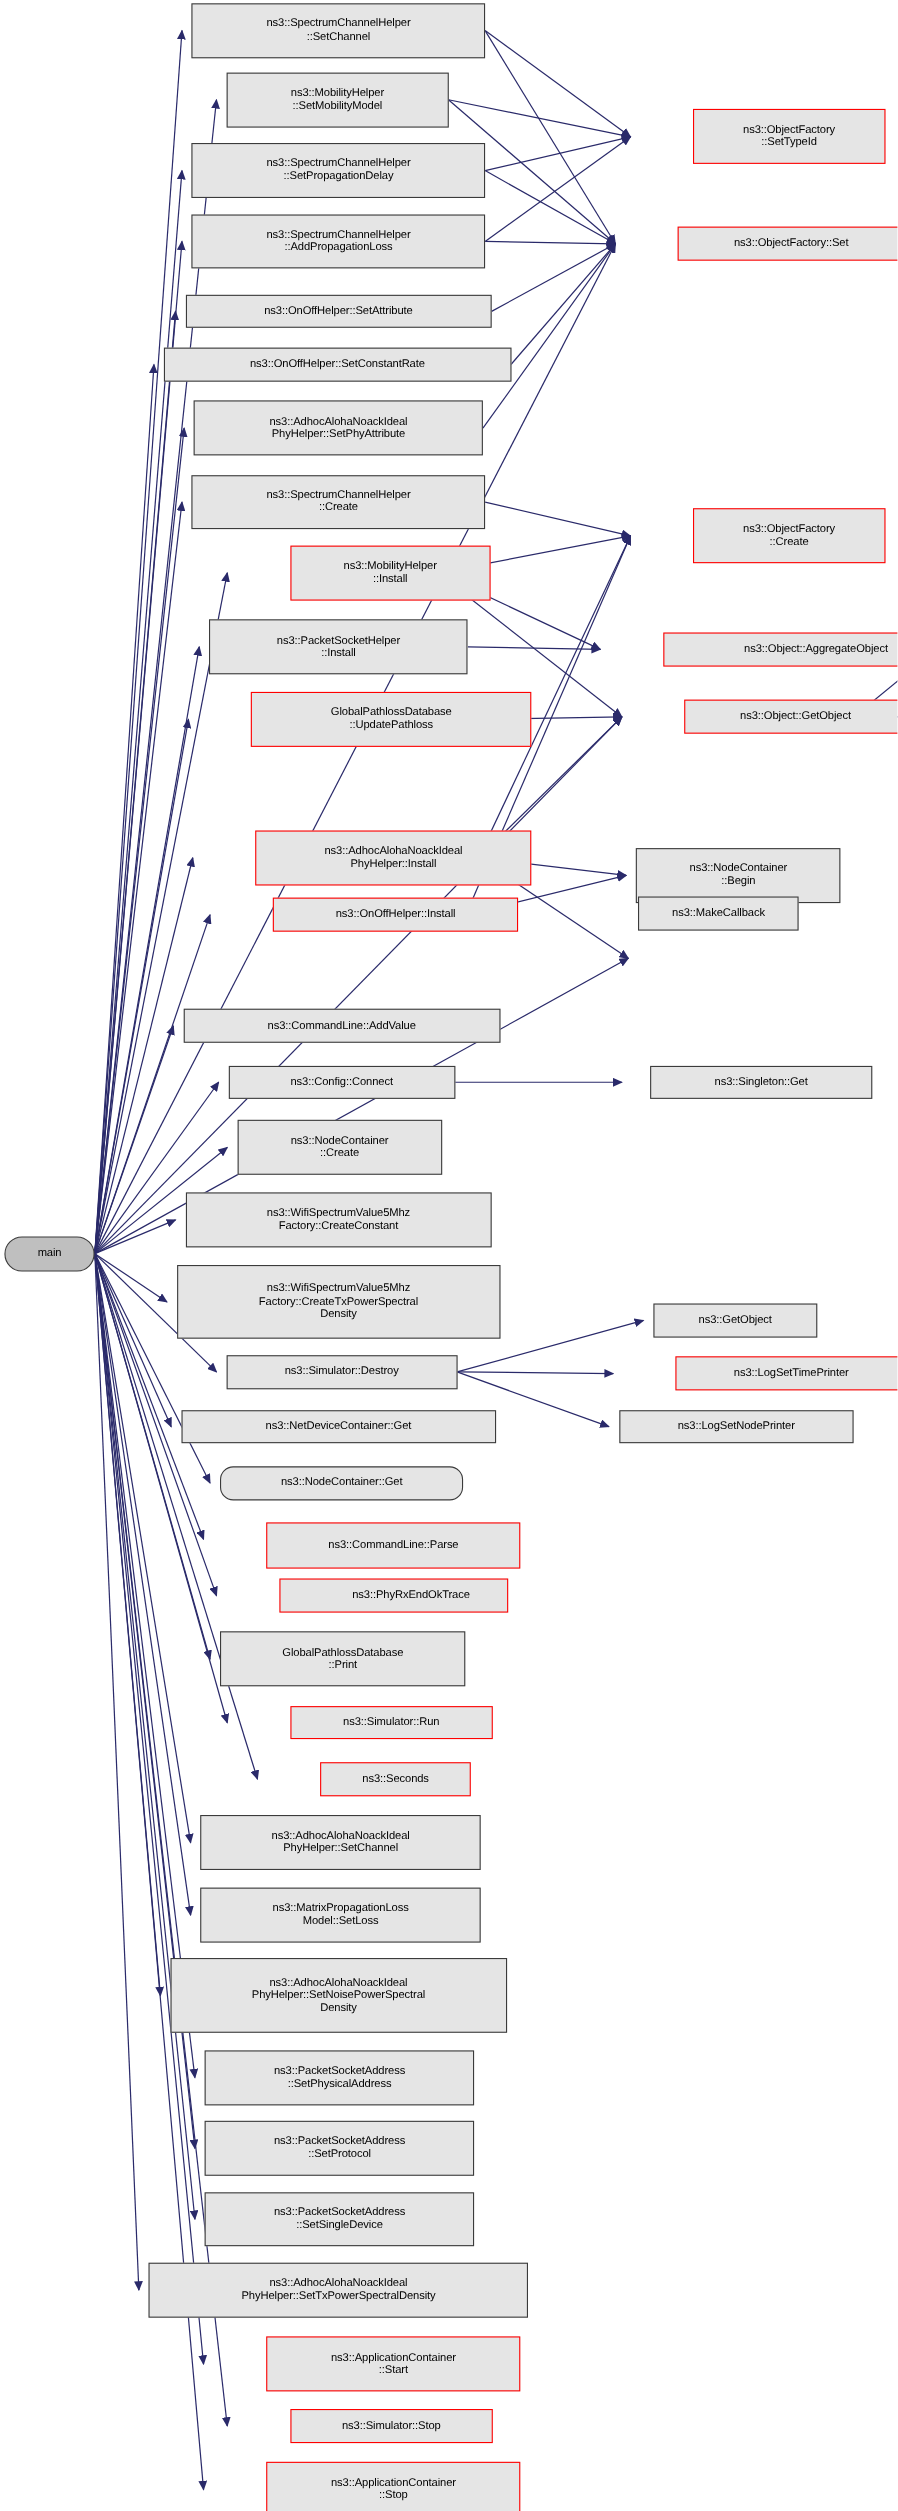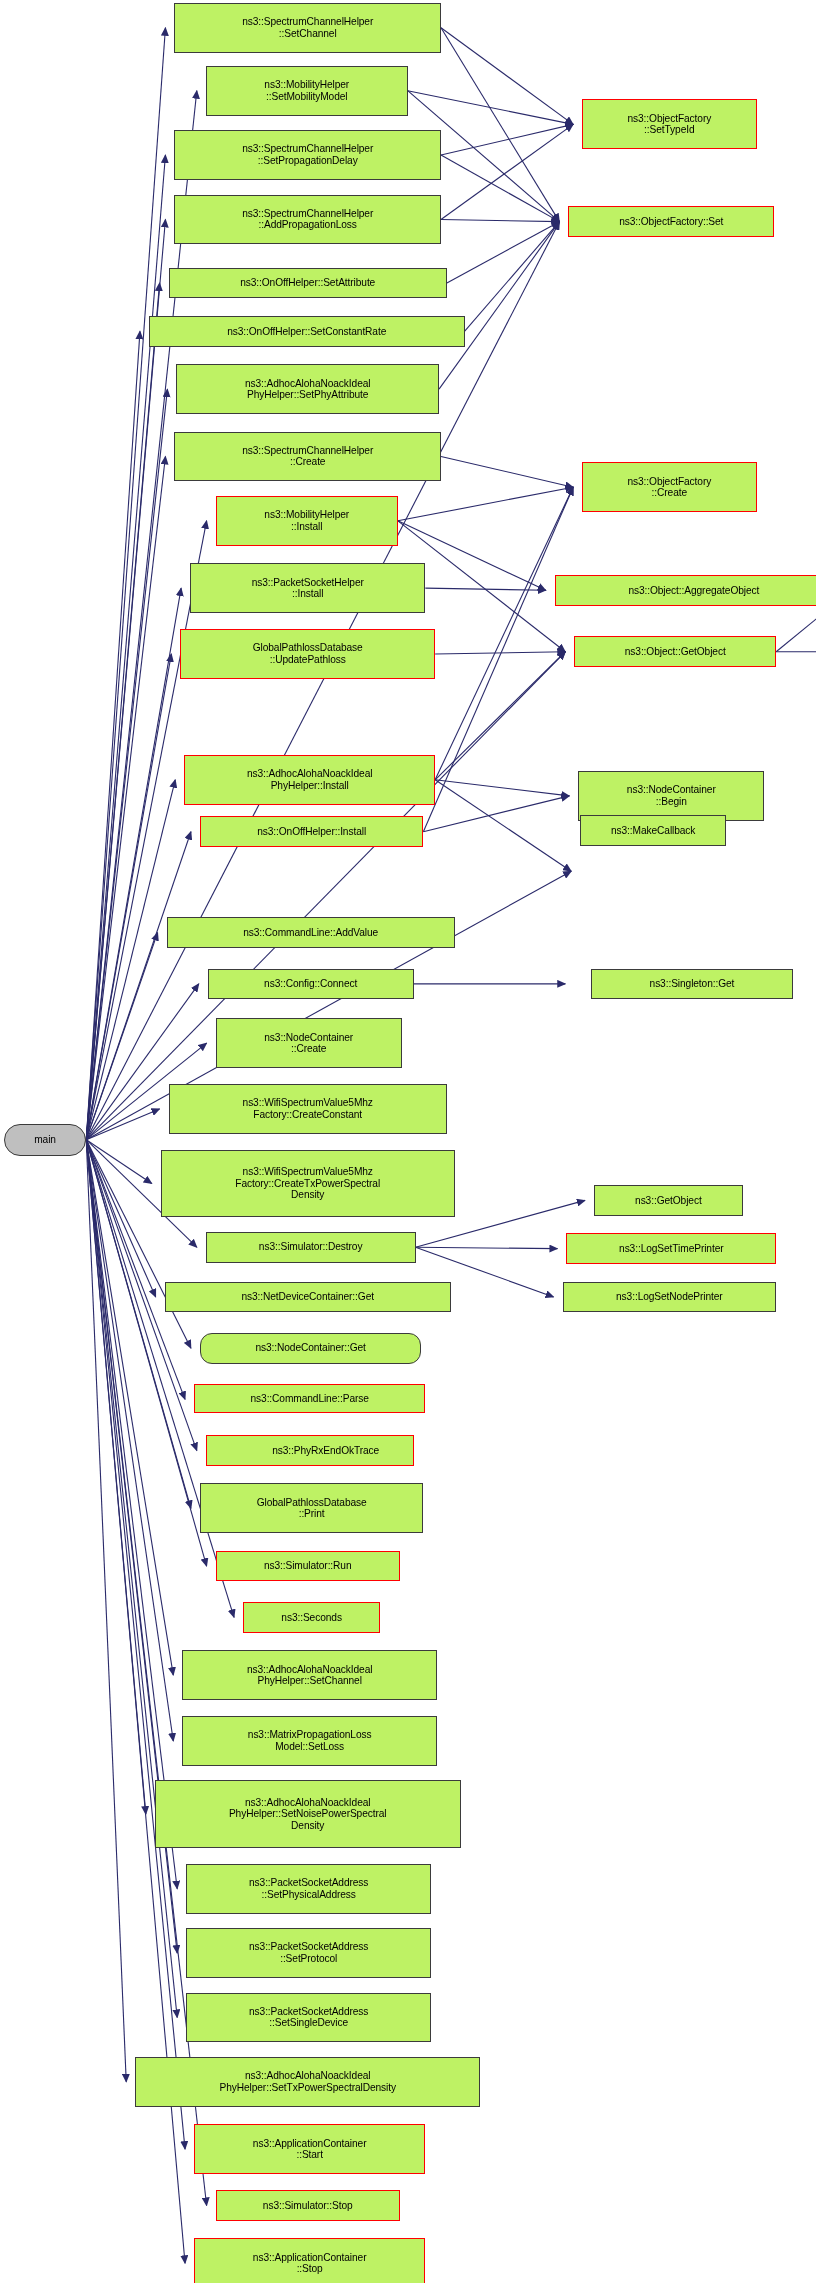--- a/index.html
+++ b/index.html
@@ -1,23 +1,23 @@
 <!DOCTYPE html>
 <html><head>
 <meta charset="utf-8">
 <style>
   html,body{margin:0;padding:0;background:#ffffff;}
   body{font-family:"Liberation Sans", sans-serif;}
   #graph{position:relative;width:816px;height:2283px;background:#fff;overflow:hidden;}
   #graph svg{position:absolute;left:0;top:0;width:816px;height:2283px;}
-  .node{position:absolute;box-sizing:border-box;background:#bef264;
+  .node{position:absolute;box-sizing:border-box;background:#e5e5e5;
         display:flex;align-items:center;justify-content:center;text-align:center;
         font-size:10.2px;line-height:11.6px;color:#000;letter-spacing:-0.1px;}
   .node.blk{border:1px solid #3b3b3b;}
-  .node.red{border:1px solid #ff0000;}
+  .node.red{border:1px solid #ff0000;margin-left:48px;}
   .node.root{border:1px solid #3b3b3b;background:#bfbfbf;}
   .node span{display:block;padding:0 3px;white-space:pre-line;}
 </style>
 </head>
 <body>
 
 <div id="graph">
   <svg id="edge-layer" viewBox="0 0 816 2283">
     <defs>
       <marker id="ah" markerWidth="9" markerHeight="8" refX="8" refY="4" orient="auto" markerUnits="userSpaceOnUse">
@@ -171,21 +171,21 @@
       </div>
       <div class="node blk" style="left: 205.8px; top: 1231.85px; width: 209.72px; height: 30.723px;">
         <span>ns3::Simulator::Destroy</span>
       </div>
       <div class="node blk" style="left: 164.64px; top: 1281.59px; width: 286.16px; height: 30.723px;">
         <span>ns3::NetDeviceContainer::Get</span>
       </div>
       <div class="node blk" style="left: 199.92px; top: 1332.79px; width: 221.48px; height: 30.723px; border-radius: 12px;">
         <span>ns3::NodeContainer::Get</span>
       </div>
-      <div class="node red" style="left: 194.04px; top: 1384px; width: 231.28px; height: 29px;">
+      <div class="node red" style="left: 194.04px; top: 1384px; width: 231.28px; height: 42px;">
         <span>ns3::CommandLine::Parse</span>
       </div>
       <div class="node red" style="left: 205.8px; top: 1435.2px; width: 207.76px; height: 30.723px; padding-left: 32px;">
         <span>ns3::PhyRxEndOkTrace</span>
       </div>
       <div class="node blk" style="left: 199.92px; top: 1483.48px; width: 223.44px; height: 49.742px;">
         <span>GlobalPathlossDatabase
 ::Print</span>
       </div>
       <div class="node red" style="left: 215.6px; top: 1550.78px; width: 184.24px; height: 30.723px;">

